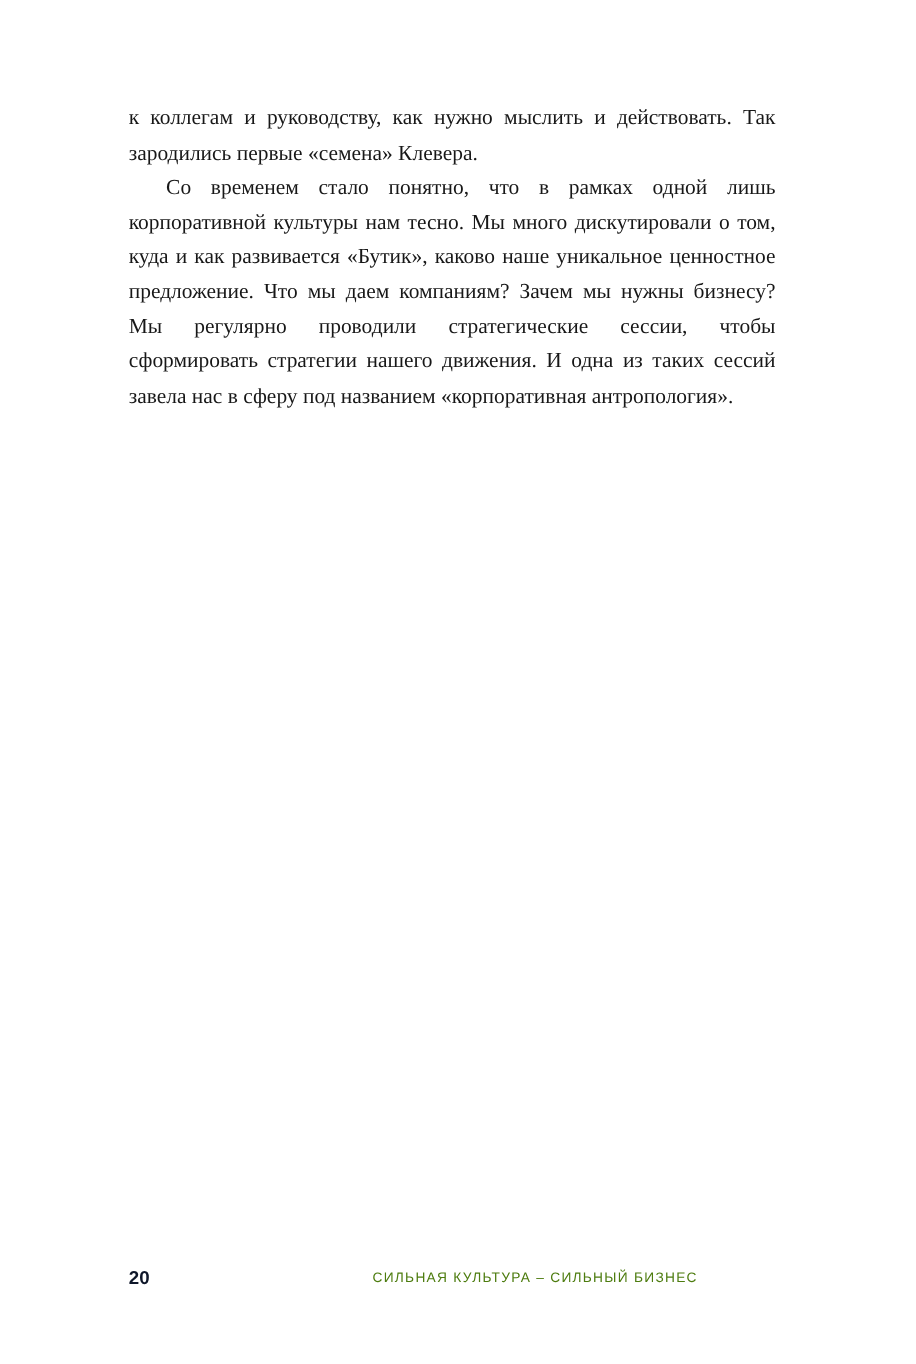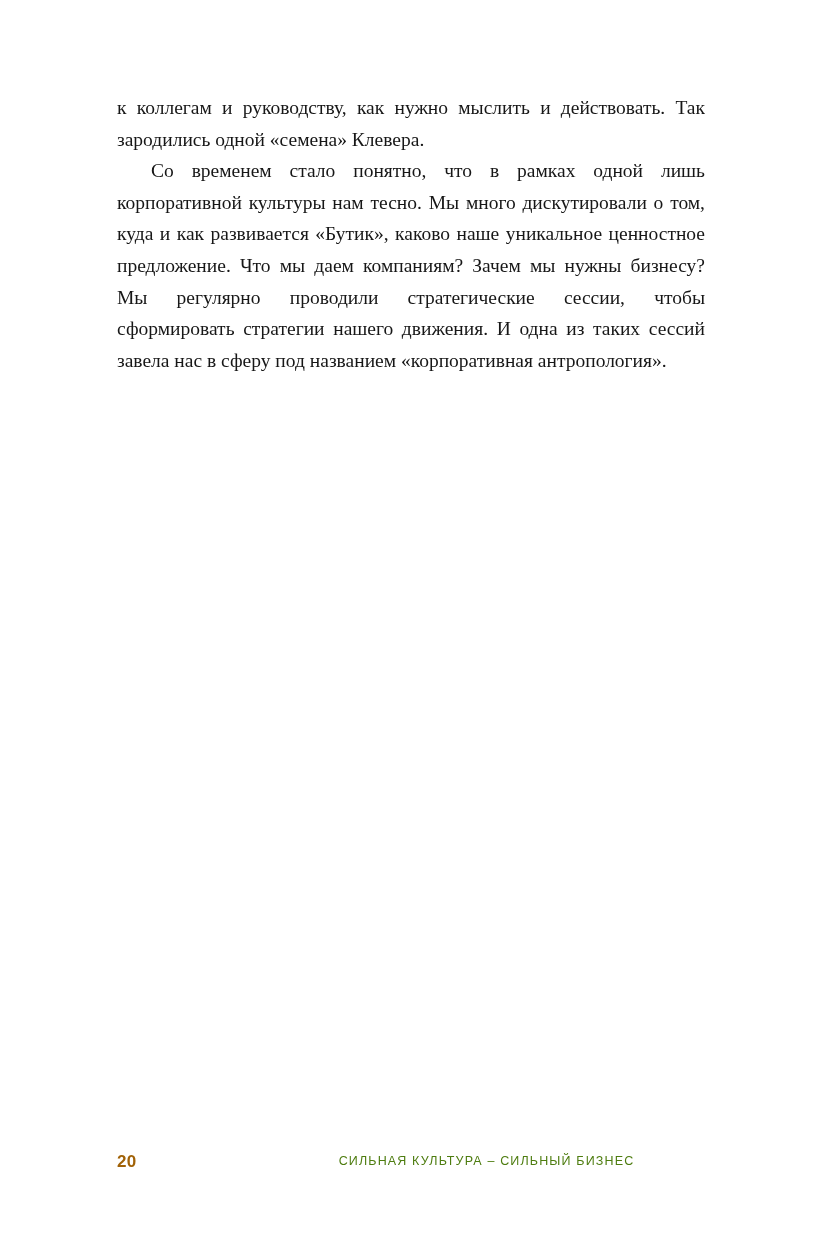--- a/index.html
+++ b/index.html
@@ -42,21 +42,21 @@
     bottom: 68px;
     height: 20px;
   }
   .folio {
     position: absolute;
     left: 0;
     top: 0;
     font-family: "Liberation Sans", sans-serif;
     font-weight: bold;
     font-size: 17px;
-    color: #a16207;
+    color: #0f172a;
     letter-spacing: 0.2px;
   }
   .running-title {
     position: absolute;
     left: 0;
     right: 0;
     top: 2px;
     text-align: center;
     font-family: "Liberation Sans", sans-serif;
     font-size: 12.5px;
@@ -65,21 +65,21 @@
     text-transform: uppercase;
     padding-left: 140px;
   }
 </style>
 </head>
 <body>
 
 <div class="page">
 
   <div class="text-block">
-    <p class="para">к коллегам и руководству, как нужно мыслить и действовать. Так зародились одной «семена» Клевера.</p>
+    <p class="para">к коллегам и руководству, как нужно мыслить и действовать. Так зародились первые «семена» Клевера.</p>
     <p class="para indent">Со временем стало понятно, что в рамках одной лишь корпоративной культуры нам тесно. Мы много дискутировали о том, куда и как развивается «Бутик», каково наше уникальное ценностное предложение. Что мы даем компаниям? Зачем мы нужны бизнесу? Мы регулярно проводили стратегические сессии, чтобы сформировать стратегии нашего движения. И одна из таких сессий завела нас в сферу под названием «корпоративная антропология».</p>
   </div>
 
   <div class="footer">
     <div class="folio">20</div>
     <div class="running-title">СИЛЬНАЯ КУЛЬТУРА – СИЛЬНЫЙ БИЗНЕС</div>
   </div>
 
 </div>
 

